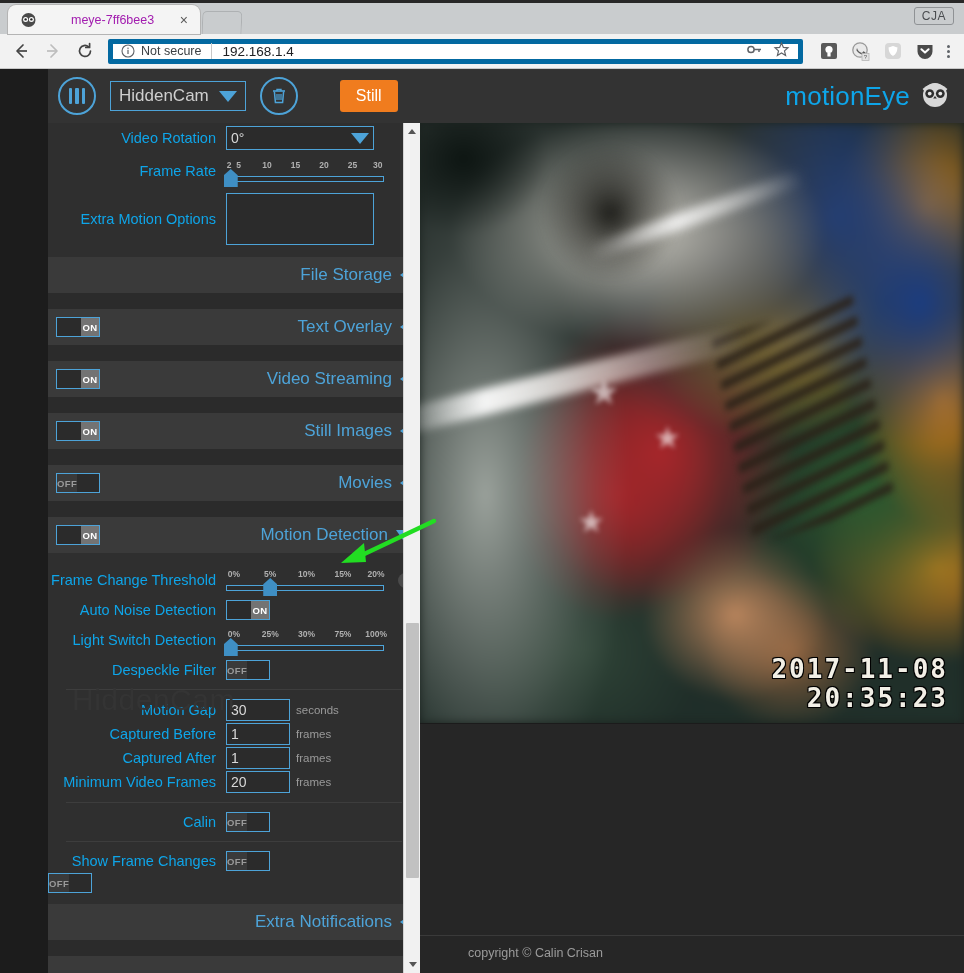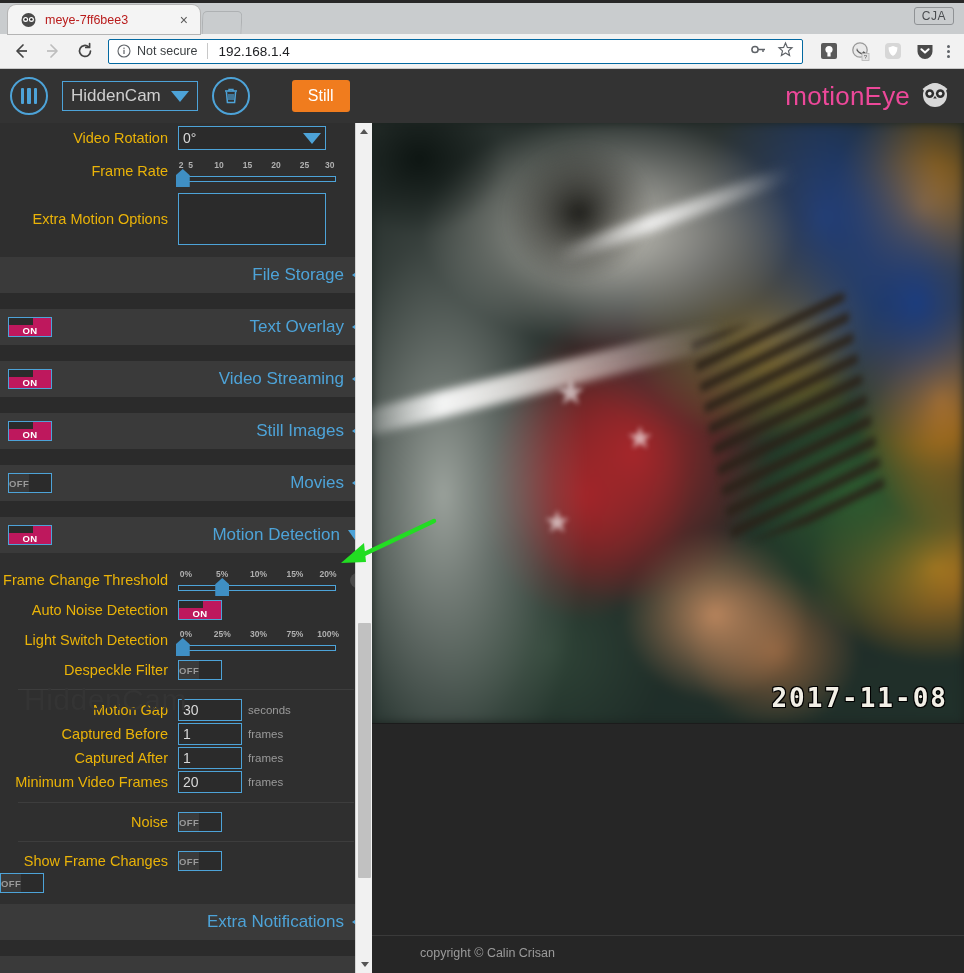--- a/index.html
+++ b/index.html
@@ -17,22 +17,22 @@
     border-top: 3px solid #272727;
   }
   .tab {
     height: 29px; width: 192px; background: #f4f4f4;
     border-radius: 8px 8px 0 0; display: flex; align-items: center;
     padding: 0 8px 0 12px; position: relative; gap: 8px;
     box-shadow: 0 0 0 1px #b4b4b4;
   }
   .tab-fav { width: 17px; height: 17px; flex: 0 0 17px; position: relative; }
   .tab-title {
-    font-size: 12.5px; color: #b91c1c; flex: 1;
-    white-space: nowrap; overflow: hidden; text-overflow: ellipsis;
+    font-size: 12.5px; color: #a21caf; flex: 1;
+    white-space: nowrap; overflow: hidden; text-overflow: ellipsis; margin-left: 26px;
   }
   .tab-close { font-size: 14px; color: #5a5a5a; line-height: 1; padding: 2px 4px; }
   .tab-ghost {
     width: 40px; height: 23px; margin-left: 2px; margin-bottom: 0px;
     border: 1px solid #aeb1b3; border-bottom: none; border-radius: 5px 5px 0 0;
     background: #c9ccce;
     transform: skewX(-2deg);
   }
   .profile-chip {
     position: absolute; right: 10px; top: 4px;
@@ -40,36 +40,36 @@
     padding: 1px 7px; font-size: 12px; color: #4a4d50; letter-spacing: .5px;
   }
 
   .toolbar {
     height: 35px; background: #f2f2f2; display: flex; align-items: center;
     padding: 0 8px; gap: 6px; border-bottom: 1px solid #c8c8c8;
   }
   .tb-btn { width: 26px; height: 26px; display: flex; align-items: center; justify-content: center; color: #5f6368; }
   .tb-btn.disabled { color: #bdbdbd; }
   .omnibox {
-    flex: 1; height: 25px; background: #fff; border: 1px solid #0369a1;
+    flex: 1; height: 25px; background: #fff; border: 5px solid #0369a1;
     border-radius: 2px; display: flex; align-items: center; padding: 0 8px; gap: 6px;
     margin: 0 4px; font-size: 13px; color: #202124;
   }
   .omni-info { width: 14px; height: 14px; flex: 0 0 14px; }
   .omni-secure { font-size: 12.5px; color: #3c4043; }
   .omni-sep { width:1px; height: 16px; background: #c8c8c8; margin: 0 4px; }
   .omni-url { font-size: 13.5px; color: #202124; }
   .omni-right { margin-left: auto; display: flex; align-items: center; gap: 10px; }
   .ext-icons { display: flex; align-items: center; gap: 12px; padding-left: 6px; }
   .ext { width: 20px; height: 20px; position: relative; }
   .kebab { display:flex; flex-direction:column; gap:2px; padding: 0 6px; }
   .kebab i { width:3px; height:3px; border-radius:50%; background:#5f6368; display:block; }
 
   
-  .app { flex: 1; display: flex; flex-direction: column; background: #1c1c1c; min-height:0; }
+  .app { flex: 1; display: flex; flex-direction: column; background: #1c1c1c; min-height:0;padding-left:48px; }
   .me-header {
     height: 54px; background: #333333; display: flex; align-items: center;
     padding: 0 14px 0 10px; gap: 14px; flex: 0 0 54px;
   }
   .circ-btn {
     width: 38px; height: 38px; border-radius: 50%;
     border: 2px solid #4da3d8; display: flex; align-items: center; justify-content: center;
   }
   .pause-bars { display: flex; gap: 3px; }
   .pause-bars i { width: 3.5px; height: 16px; background: #4da3d8; display:block; border-radius:1px; }
@@ -78,21 +78,21 @@
     display: flex; align-items: center; padding: 0 8px; gap: 10px;
     background: transparent;
   }
   .cam-select span { color: #cfcfcf; font-size: 17px; }
   .caret-down { width:0;height:0;border-left:9px solid transparent;border-right:9px solid transparent;border-top:11px solid #4da3d8; }
   .apply-btn {
     background: #f07c1e; color: #fff; font-size: 16px;
     padding: 7px 16px; border-radius: 3px; margin-left: 28px;
   }
   .brand { margin-left: auto; display: flex; align-items: center; gap: 10px; }
-  .brand-name { color: #ec4899; font-size: 26px; letter-spacing: .2px; }
+  .brand-name { color: #0ea5e9; font-size: 26px; letter-spacing: .2px; }
 
   .body-row { flex: 1; display: flex; min-height: 0; }
 
   
   .settings {
     width: 372px; flex: 0 0 372px; background: #2b2b2b;
     overflow: hidden; position: relative;
   }
   .panel-scroll { height: 100%; }
   .watermark {
@@ -106,36 +106,36 @@
   .sec-title { color: #4da3d8; font-size: 17px; margin-right: 8px; }
   .tri-left { width:0;height:0;border-top:7px solid transparent;border-bottom:7px solid transparent;border-right:10px solid #4da3d8; }
   .tri-down { width:0;height:0;border-left:7px solid transparent;border-right:7px solid transparent;border-top:10px solid #4da3d8; }
   .sec-gap { height: 16px; background: #2b2b2b; }
   .sec-body { background: #2f2f2f; padding: 8px 0 10px; }
 
   .switch {
     position: absolute; left: 8px; top: 50%; transform: translateY(-50%);
     width: 44px; height: 20px; border: 1px solid #4da3d8; display: flex;
   }
-  .switch.on { background: #be185d; justify-content: flex-end; flex-direction: column; }
+  .switch.on { background: #737373; justify-content: flex-end; }
   .switch.off { background: #3a3a3a; justify-content: flex-start; }
   .switch .knob { width: 24px; height: 100%; background: #2b2b2b; }
   .switch.on .knob { order: -1; }
   .switch .lbl { font-size: 9.5px; font-weight: bold; color: #fff; display:flex; align-items:center; justify-content:center; flex:1; letter-spacing:.4px; }
   .switch.off .lbl { color: #9a9a9a; }
 
   .sw-inline {
     position: static; transform:none; width: 44px; height: 20px;
     border: 1px solid #4da3d8; display: flex;
   }
 
   .row { display: flex; align-items: center; min-height: 22px; padding: 1px 0; }
   .row .lab {
     width: 178px; flex: 0 0 178px; text-align: right; padding-right: 10px;
-    color: #eab308; font-size: 14.5px;
+    color: #0ea5e9; font-size: 14.5px;
   }
   .row .ctl { flex: 1; display: flex; align-items: center; gap: 6px; }
   .unit { color: #9a9a9a; font-size: 11.5px; }
 
   .txtinput {
     background: #2b2b2b; border: 1px solid #4da3d8; color: #d8d8d8;
     font-size: 14px; height: 22px; width: 64px; padding: 0 4px;
     font-family: "Liberation Sans", sans-serif;
   }
   .selectbox {
@@ -570,21 +570,21 @@
               <div class="lab">Minimum Video Frames</div>
               <div class="ctl">
                 <input class="txtinput" value="20" style="">
                 <span class="unit">frames</span>
               </div>
             </div>
 
             <div class="divider"></div>
 
             <div class="row">
-              <div class="lab">Noise</div>
+              <div class="lab">Calin</div>
               <div class="ctl">
                 <span class="switch off sw-inline">
                   <span class="lbl">OFF</span>
                     <span class="knob"></span>
                 </span>
               </div>
             </div>
 
             <div class="divider"></div>
 
@@ -637,20 +637,21 @@
           <div class="vid"></div>
           <div class="vid-dark"></div>
           <div class="stripes"></div>
           <div class="vid-streak2"></div>
           <div class="vid-streak"></div>
           <span class="star" style="left:31%; top:42%; font-size:34px;">★</span>
           <span class="star" style="left:43%; top:50%; font-size:30px;">★</span>
           <span class="star" style="left:29%; top:64%; font-size:30px;">★</span>
           <div class="ts">
             <div>2017-11-08</div>
+            <div>20:35:23</div>
           </div>
         </div>
         <div class="vidfill"></div>
         <div class="copyright">copyright © Calin Crisan</div>
       </div>
     </div>
   </div>
 </div>
 
 <svg class="arrow-svg" width="964" height="973">

